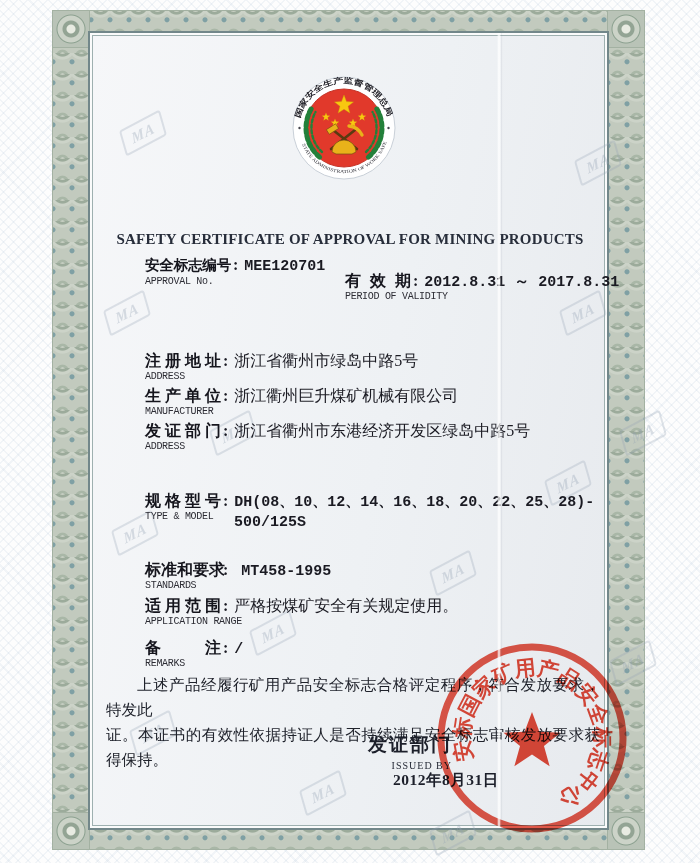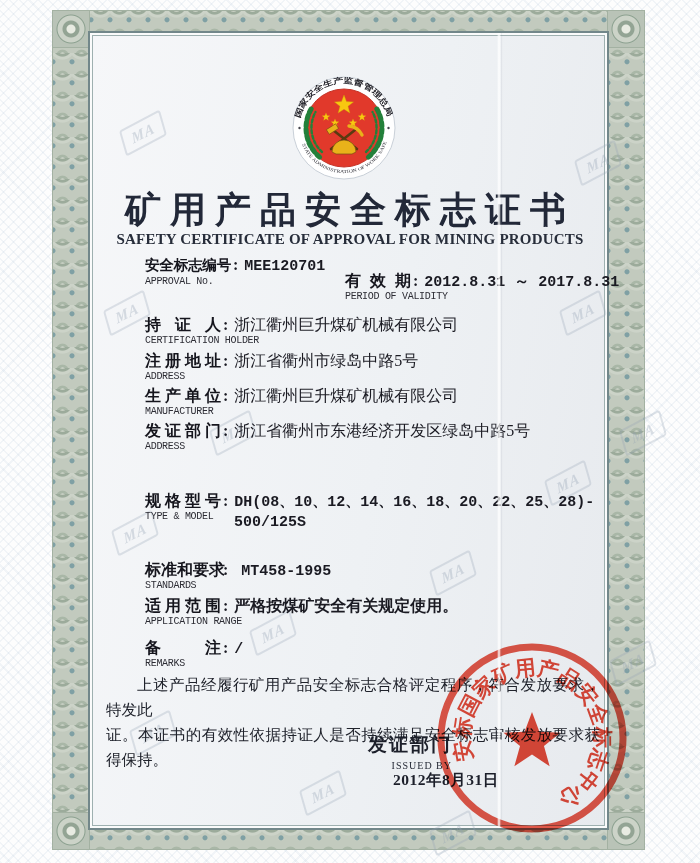--- a/index.html
+++ b/index.html
@@ -175,36 +175,31 @@
 
       <g transform="translate(52,64)">
         <path d="M -13,9 L 11,-10" stroke="#5a3a10" stroke-width="2.6" stroke-linecap="round"></path>
         <path d="M 13,9 L -11,-10" stroke="#5a3a10" stroke-width="2.6" stroke-linecap="round"></path>
         <rect x="-17" y="-14" width="11" height="5.5" fill="#e9b21a" stroke="#7a4a12" stroke-width=".6" transform="rotate(-32 -11 -11)"></rect>
         <path d="M 5,-14 Q 14,-13 18,-5" stroke="#e9b21a" stroke-width="3.4" fill="none" stroke-linecap="round"></path>
         <path d="M -12,12 A 12,12 0 0 1 12,12 L 8,14 L -8,14 Z" fill="#e9b21a" stroke="#7a4a12" stroke-width=".7"></path>
       </g>
     </svg>
 
-    <div class="title">矿用产品安全标志证书</div>
     <div class="subtitle">SAFETY CERTIFICATE OF APPROVAL FOR MINING PRODUCTS</div>
 
     <div class="row row-approval" style="top:256px">
       <span class="cl">安全标志编号</span><span class="colon">:</span><span class="val mono">MEE120701</span>
       <span class="sub">APPROVAL No.</span>
     </div>
     <div class="row" style="top:271px; left:345px">
       <span class="cl cl-validity">有效期</span><span class="colon">:</span><span class="val mono">2012.8.31 ～ 2017.8.31</span>
       <span class="sub">PERIOD OF VALIDITY</span>
     </div>
 
-    <div class="row" style="top:315px">
-      <span class="cl">持证人</span><span class="colon">:</span><span class="val">浙江衢州巨升煤矿机械有限公司</span>
-      <span class="sub">CERTIFICATION HOLDER</span>
-    </div>
 
     <div class="row" style="top:351px">
       <span class="cl">注册地址</span><span class="colon">:</span><span class="val">浙江省衢州市绿岛中路5号</span>
       <span class="sub">ADDRESS</span>
     </div>
 
     <div class="row" style="top:386px">
       <span class="cl">生产单位</span><span class="colon">:</span><span class="val">浙江衢州巨升煤矿机械有限公司</span>
       <span class="sub">MANUFACTURER</span>
     </div>
@@ -220,21 +215,21 @@
       <span class="sub">TYPE &amp; MODEL</span>
       <span class="val mono val2">500/125S</span>
     </div>
 
     <div class="row" style="top:560px">
       <span class="cl">标准和要求</span><span class="colon">:</span><span class="val mono" style="margin-left:10px">MT458-1995</span>
       <span class="sub">STANDARDS</span>
     </div>
 
     <div class="row" style="top:596px">
-      <span class="cl">适用范围</span><span class="colon">:</span><span class="val" style="font-weight:bold">严格按煤矿安全有关规定使用。</span>
+      <span class="cl">适用范围</span><span class="colon">:</span><span class="val" style="font-weight:normal">严格按煤矿安全有关规定使用。</span>
       <span class="sub">APPLICATION RANGE</span>
     </div>
 
     <div class="row" style="top:638px">
       <span class="cl">备注</span><span class="colon">:</span><span class="val mono">/</span>
       <span class="sub">REMARKS</span>
     </div>
 
     <div class="decl">
       <span class="l1">上述产品经履行矿用产品安全标志合格评定程序，符合发放要求，特发此</span>

